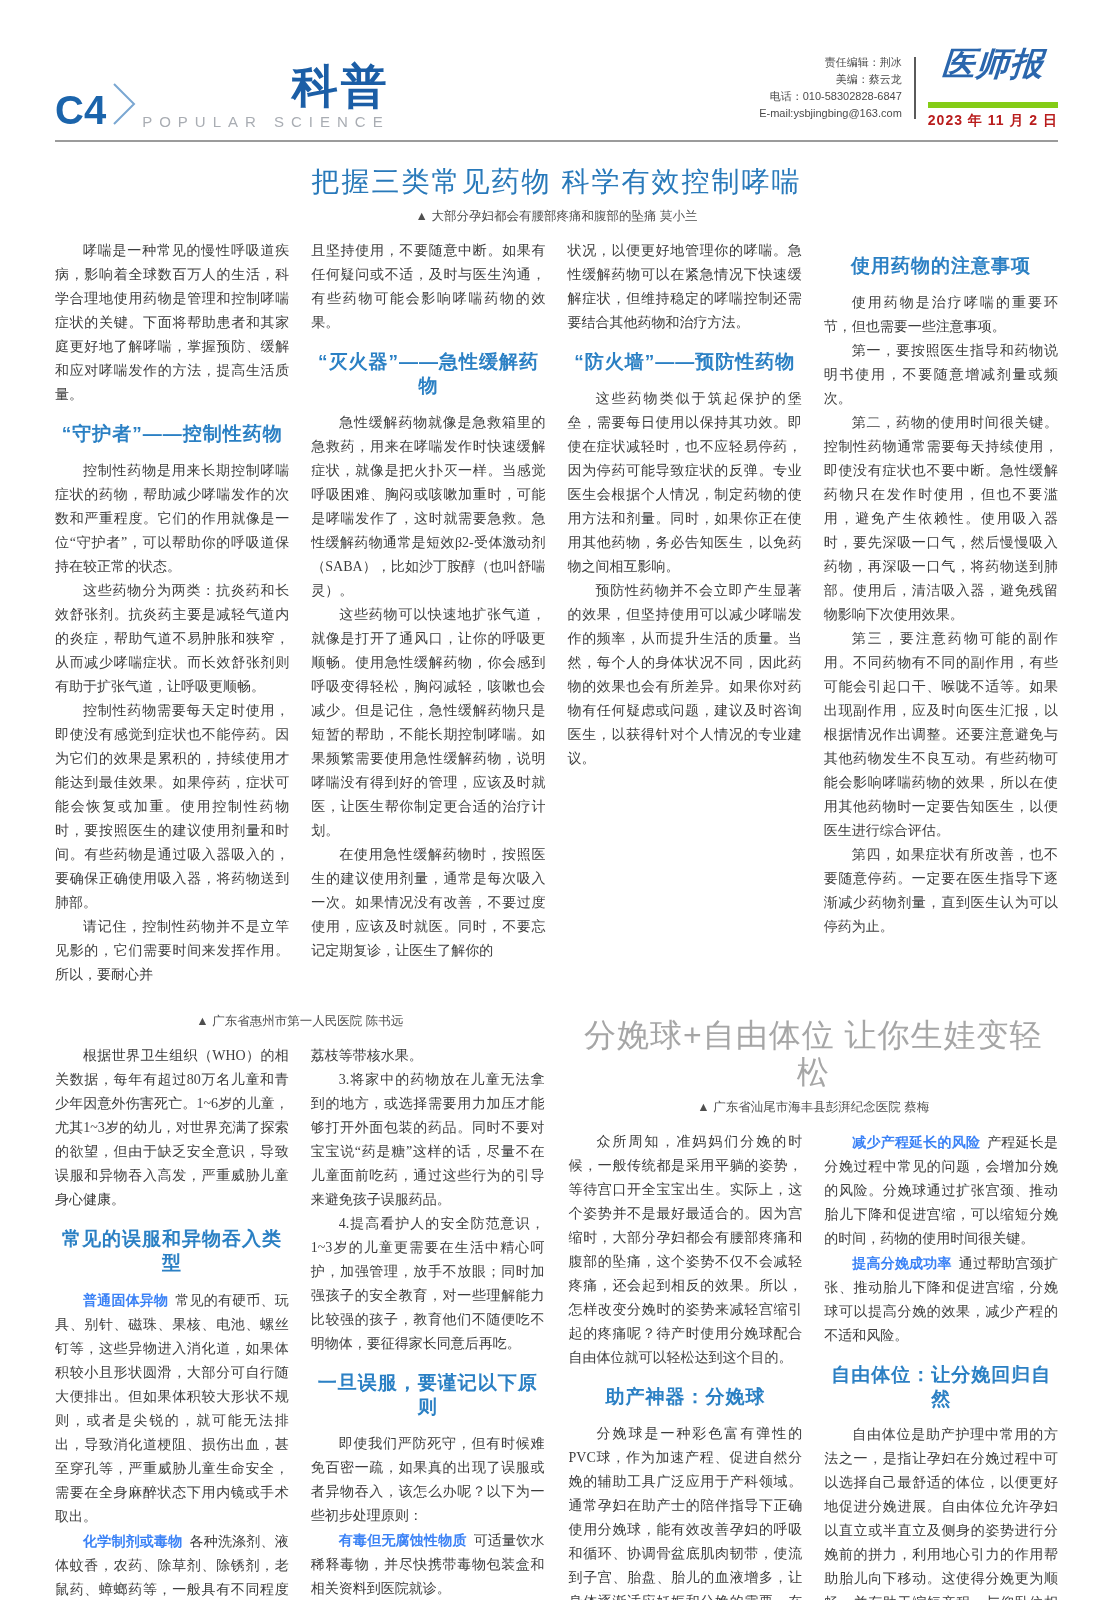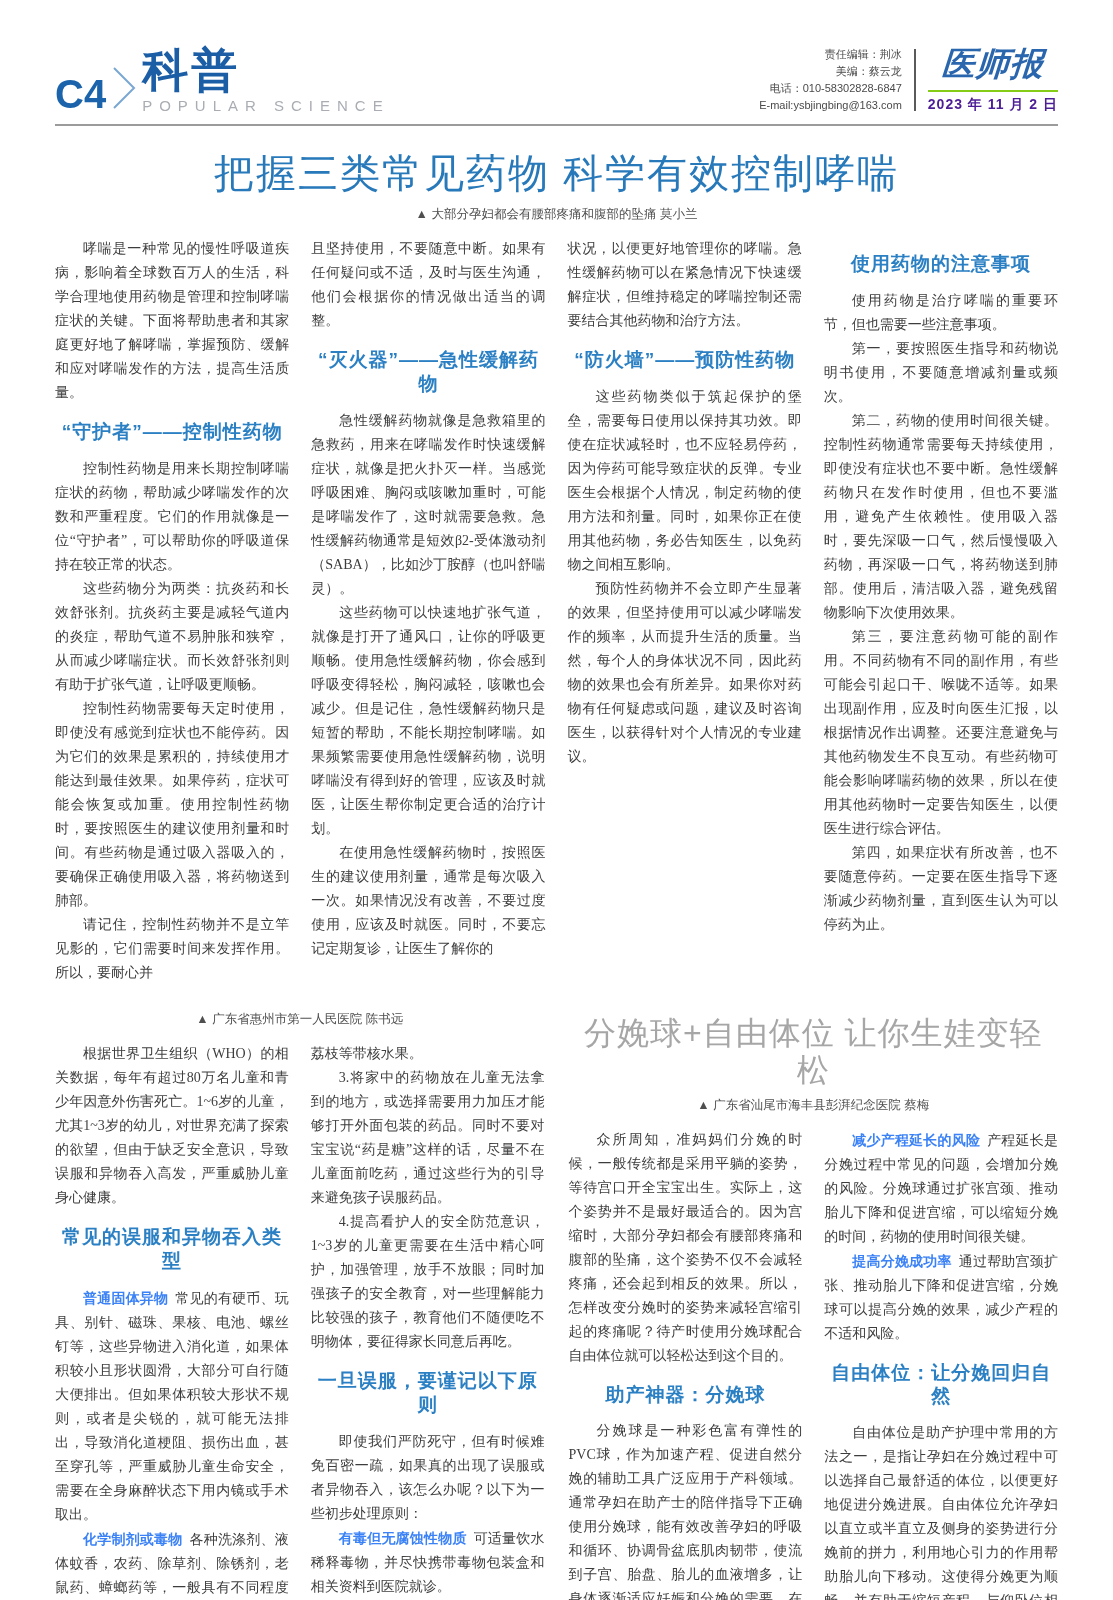--- a/index.html
+++ b/index.html
@@ -4,43 +4,43 @@
 <style>
   html,body{margin:0;padding:0;background:#f2f2f2;}
   body{width:1113px;font-family:"Liberation Serif",serif;color:#3d3d3d;}
   .page{width:1113px;min-height:1600px;background:#ffffff;box-sizing:border-box;padding:46px 55px 28px;}
 
   
   .hdr{display:flex;justify-content:space-between;align-items:flex-end;}
   .hdr-left{display:flex;align-items:flex-end;}
   .page-no{font-family:"Liberation Sans",sans-serif;font-weight:bold;font-size:40px;color:#1b64ab;line-height:1;margin-right:6px;}
   .chev{margin:0 4px 2px 0;}
-  .sec-wrap{display:flex;flex-direction:column;}
+  .sec-wrap{display:flex;flex-direction:column;text-align:right;}
   .sec-cn{font-family:"Liberation Sans",sans-serif;font-weight:bold;font-size:46px;color:#1b5ea6;line-height:1;letter-spacing:3px;}
   .sec-en{font-family:"Liberation Sans",sans-serif;font-size:15px;color:#a9adb3;letter-spacing:7px;margin-top:4px;}
   .hdr-right{display:flex;align-items:center;}
   .ed-info{text-align:right;font-family:"Liberation Sans",sans-serif;font-size:11px;color:#4a4a4a;line-height:1.55;}
   .hdr-divider{width:2px;height:62px;background:#5a5a5a;margin:0 12px;}
   .mast-wrap{text-align:center;}
   .masthead{font-family:"Liberation Serif",serif;font-weight:bold;font-style:italic;font-size:33px;color:#2a66ad;line-height:1.1;letter-spacing:1px;transform:skewX(-4deg);}
-  .issue-date{font-family:"Liberation Sans",sans-serif;font-weight:bold;font-size:14px;color:#4c1d95;border-top:2px solid #84cc16;margin-top:8px;padding-top:4px;letter-spacing:1px;}
+  .issue-date{font-family:"Liberation Sans",sans-serif;font-weight:bold;font-size:14px;color:#b91c1c;border-top:6px solid #84cc16;margin-top:20px;padding-top:4px;letter-spacing:1px;}
   .hdr-rule{height:2px;background:#9b9b9b;margin-top:10px;}
 
   
   .byline{text-align:center;font-size:12.5px;color:#4f4f4f;font-family:"Liberation Sans",sans-serif;margin:0 0 14px;}
   .colset{display:flex;gap:22px;}
   .ncol{flex:1 1 0;text-align:justify;font-size:14px;line-height:24px;min-width:0;}
   .blk{margin:0;}
   .blk-p,.blk-pl{text-indent:2em;}
   .blk-pc{text-indent:0;}
   .blk-h{text-indent:0;text-align:center;font-family:"Liberation Sans",sans-serif;font-weight:bold;color:#2b80c4;font-size:19px;line-height:1.25;margin:15px 0 13px;letter-spacing:1px;}
   .block-lead{font-family:"Liberation Sans",sans-serif;font-weight:bold;color:#3b82f6;margin-right:7px;}
 
   
-  .art1-title{text-align:center;font-family:"Liberation Sans",sans-serif;font-weight:400;font-size:40px;color:#2879ba;letter-spacing:2px;margin:24px 0 10px;line-height:1.15;}
+  .art1-title{text-align:center;font-family:"Liberation Sans",sans-serif;font-weight:400;font-size:28px;color:#2879ba;letter-spacing:2px;margin:24px 0 10px;line-height:1.15;}
 
   
   .bottom{display:flex;gap:24px;margin-top:26px;}
   .half{flex:1 1 0;min-width:0;}
   .half-title{text-align:center;font-family:"Liberation Sans",sans-serif;font-weight:400;font-size:32px;color:#a6a6a6;letter-spacing:1px;margin:4px 0 8px;line-height:1.15;}
 </style>
 </head>
 <body>
 
 <div class="page">
@@ -80,21 +80,21 @@
 
       <p class="blk blk-p"><span class="block-text">哮喘是一种常见的慢性呼吸道疾病，影响着全球数百万人的生活，科学合理地使用药物是管理和控制哮喘症状的关键。下面将帮助患者和其家庭更好地了解哮喘，掌握预防、缓解和应对哮喘发作的方法，提高生活质量。</span></p>
           <p class="blk blk-h"><span class="block-text">“守护者”——控制性药物</span></p>
           <p class="blk blk-p"><span class="block-text">控制性药物是用来长期控制哮喘症状的药物，帮助减少哮喘发作的次数和严重程度。它们的作用就像是一位“守护者”，可以帮助你的呼吸道保持在较正常的状态。</span></p>
           <p class="blk blk-p"><span class="block-text">这些药物分为两类：抗炎药和长效舒张剂。抗炎药主要是减轻气道内的炎症，帮助气道不易肿胀和狭窄，从而减少哮喘症状。而长效舒张剂则有助于扩张气道，让呼吸更顺畅。</span></p>
           <p class="blk blk-p"><span class="block-text">控制性药物需要每天定时使用，即使没有感觉到症状也不能停药。因为它们的效果是累积的，持续使用才能达到最佳效果。如果停药，症状可能会恢复或加重。使用控制性药物时，要按照医生的建议使用剂量和时间。有些药物是通过吸入器吸入的，要确保正确使用吸入器，将药物送到肺部。</span></p>
           <p class="blk blk-p"><span class="block-text">请记住，控制性药物并不是立竿见影的，它们需要时间来发挥作用。所以，要耐心并</span></p>
         </div>
       <div class="ncol">
 
-      <p class="blk blk-pc"><span class="block-text">且坚持使用，不要随意中断。如果有任何疑问或不适，及时与医生沟通，他们会根据你的情况做出适当的调整。</span></p>
+      <p class="blk blk-pc"><span class="block-text">且坚持使用，不要随意中断。如果有任何疑问或不适，及时与医生沟通，有些药物可能会影响哮喘药物的效果。</span></p>
           <p class="blk blk-h"><span class="block-text">“灭火器”——急性缓解药物</span></p>
           <p class="blk blk-p"><span class="block-text">急性缓解药物就像是急救箱里的急救药，用来在哮喘发作时快速缓解症状，就像是把火扑灭一样。当感觉呼吸困难、胸闷或咳嗽加重时，可能是哮喘发作了，这时就需要急救。急性缓解药物通常是短效β2-受体激动剂（SABA），比如沙丁胺醇（也叫舒喘灵）。</span></p>
           <p class="blk blk-p"><span class="block-text">这些药物可以快速地扩张气道，就像是打开了通风口，让你的呼吸更顺畅。使用急性缓解药物，你会感到呼吸变得轻松，胸闷减轻，咳嗽也会减少。但是记住，急性缓解药物只是短暂的帮助，不能长期控制哮喘。如果频繁需要使用急性缓解药物，说明哮喘没有得到好的管理，应该及时就医，让医生帮你制定更合适的治疗计划。</span></p>
           <p class="blk blk-p"><span class="block-text">在使用急性缓解药物时，按照医生的建议使用剂量，通常是每次吸入一次。如果情况没有改善，不要过度使用，应该及时就医。同时，不要忘记定期复诊，让医生了解你的</span></p>
         </div>
       <div class="ncol">
 
       <p class="blk blk-pc"><span class="block-text">状况，以便更好地管理你的哮喘。急性缓解药物可以在紧急情况下快速缓解症状，但维持稳定的哮喘控制还需要结合其他药物和治疗方法。</span></p>
           <p class="blk blk-h"><span class="block-text">“防火墙”——预防性药物</span></p>
           <p class="blk blk-p"><span class="block-text">这些药物类似于筑起保护的堡垒，需要每日使用以保持其功效。即使在症状减轻时，也不应轻易停药，因为停药可能导致症状的反弹。专业医生会根据个人情况，制定药物的使用方法和剂量。同时，如果你正在使用其他药物，务必告知医生，以免药物之间相互影响。</span></p>

